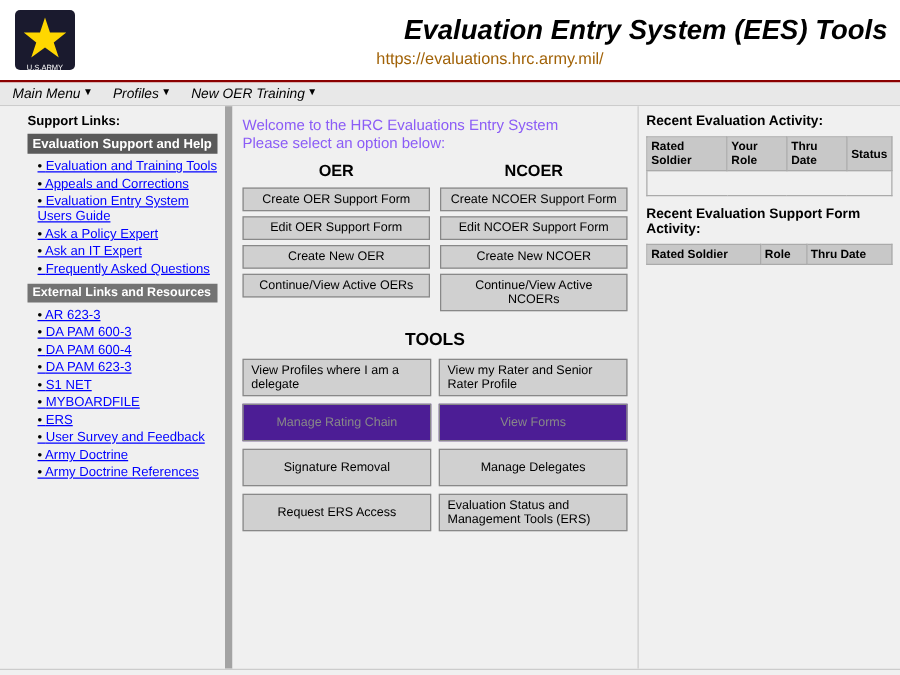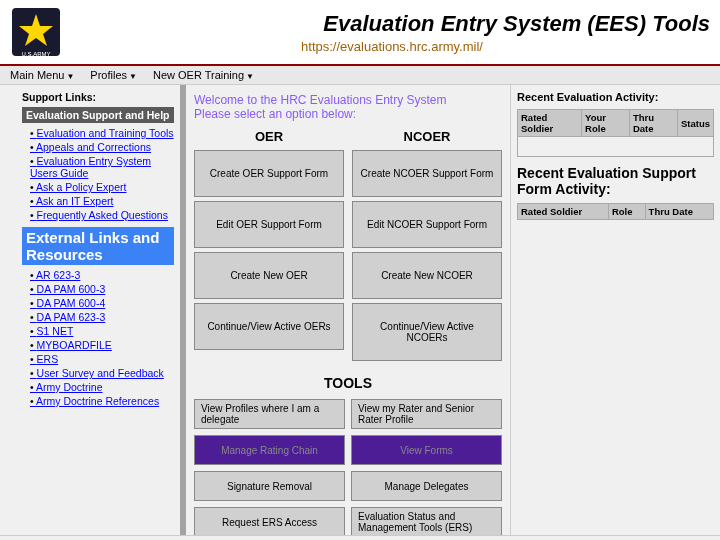--- a/index.html
+++ b/index.html
@@ -7,57 +7,57 @@
 
     
     #header { display: flex; align-items: center; padding: 6px 10px; background: #fff; border-bottom: 2px solid #8B0000; }
     #header-logo { width: 52px; height: 52px; margin-right: 12px; }
     #header-title { font-size: 22px; font-weight: bold; font-style: italic; color: #000; flex: 1; text-align: right; }
     #header-subtitle { font-size: 13px; color: #a16207; text-align: center; margin-top: 2px; }
     .header-text-block { flex: 1; text-align: center; }
 
     
     #navbar { background: #e8e8e8; border-bottom: 1px solid #ccc; padding: 2px 6px; display: flex; gap: 8px; font-size: 11px; }
-    .nav-item { cursor: pointer; color: #000; padding: 1px 4px; display: flex; align-items: flex-end; gap: 2px; }
+    .nav-item { cursor: pointer; color: #000; padding: 1px 4px; display: flex; align-items: flex-start; gap: 2px; font-style: italic; }
     .nav-arrow { font-size: 8px; }
 
     
     #main { display: flex; height: calc(540px - 90px); background: #f0f0f0; }
 
     
     #sidebar { width: 170px; background: #f0f0f0; padding: 6px; border-right: 6px solid #a3a3a3; overflow-y: auto; font-size: 10.5px; margin-left: 16px; }
     .sidebar-section-title { font-weight: bold; font-size: 10.5px; margin-bottom: 4px; color: #000; }
     .sidebar-section-header { background: #5a5a5a; color: #fff; font-weight: bold; font-size: 10.5px; padding: 2px 4px; margin-bottom: 4px; }
     .sidebar-link { color: #00f; text-decoration: underline; cursor: pointer; display: block; margin-bottom: 2px; padding-left: 8px; font-size: 10.5px; }
     .sidebar-link::before { content: "• "; color: #000; }
-    .sidebar-section2-header { background: #3b82f6; color: #fff; font-weight: bold; font-size: 15px; padding: 2px 4px; margin-bottom: 4px; margin-top: 6px; }
+    .sidebar-section2-header { background: #737373; color: #fff; font-weight: bold; font-size: 10px; padding: 2px 4px; margin-bottom: 4px; margin-top: 6px; }
 
     
     #content { flex: 1; padding: 8px; background: #f0f0f0; overflow-y: auto; }
     #welcome-text { font-size: 12px; font-weight: normal; color: #8b5cf6; margin-bottom: 8px; }
 
     
     .oer-ncoer-grid { display: grid; grid-template-columns: 1fr 1fr; gap: 8px; margin-bottom: 10px; }
     .col-header { font-size: 13px; font-weight: bold; text-align: center; margin-bottom: 6px; color: #000; }
-    .action-btn { display: block; width: 100%; background: #d0d0d0; border: 1px solid #888; padding: 17px 6px; font-size: 10px; text-align: center; cursor: pointer; margin-bottom: 4px; color: #000; }
+    .action-btn { display: block; width: 100%; background: #d0d0d0; border: 1px solid #888; padding: 3px 6px; font-size: 10px; text-align: center; cursor: pointer; margin-bottom: 4px; color: #000; }
 
     
     #tools-section { margin-top: 4px; }
     .tools-title { font-size: 14px; font-weight: bold; text-align: center; margin-bottom: 8px; color: #000; }
     .tools-grid { display: grid; grid-template-columns: 1fr 1fr; gap: 6px; }
     .tool-btn { display: block; width: 100%; background: #d0d0d0; border: 1px solid #888; padding: 0 6px; font-size: 10px; text-align: left; cursor: pointer; color: #000; min-height: 30px; display: flex; align-items: center; justify-content: center; }
     .tool-btn.disabled { color: #888; background: #4c1d95; cursor: default; }
 
     
     #right-panel { width: 210px; padding: 6px; background: #f0f0f0; border-left: 1px solid #ccc; font-size: 10.5px; }
     .right-panel-title { font-size: 11px; font-weight: bold; margin-bottom: 6px; color: #000; }
     .eval-table { width: 100%; border-collapse: collapse; font-size: 9.5px; margin-bottom: 8px; }
     .eval-table th { background: #c8c8c8; border: 1px solid #aaa; padding: 2px 3px; font-weight: bold; text-align: left; }
     .eval-table td { border: 1px solid #aaa; padding: 2px 3px; }
-    .support-form-title { font-size: 14px; font-weight: bold; margin-bottom: 6px; color: #000; }
+    .support-form-title { font-size: 11px; font-weight: bold; margin-bottom: 6px; color: #000; }
     .support-table { width: 100%; border-collapse: collapse; font-size: 9.5px; }
     .support-table th { background: #c8c8c8; border: 1px solid #aaa; padding: 2px 3px; font-weight: bold; text-align: left; }
 
     
     #footer { background: #f0f0f0; border-top: 1px solid #ccc; display: flex; align-items: center; justify-content: center; padding: 3px; position: relative; font-size: 10px; }
     #page-num { position: absolute; right: 10px; font-size: 12px; font-weight: bold; color: #000; }
     .unclassified { color: #000; font-size: 11px; }
   </style>
 </head>
 <body>

